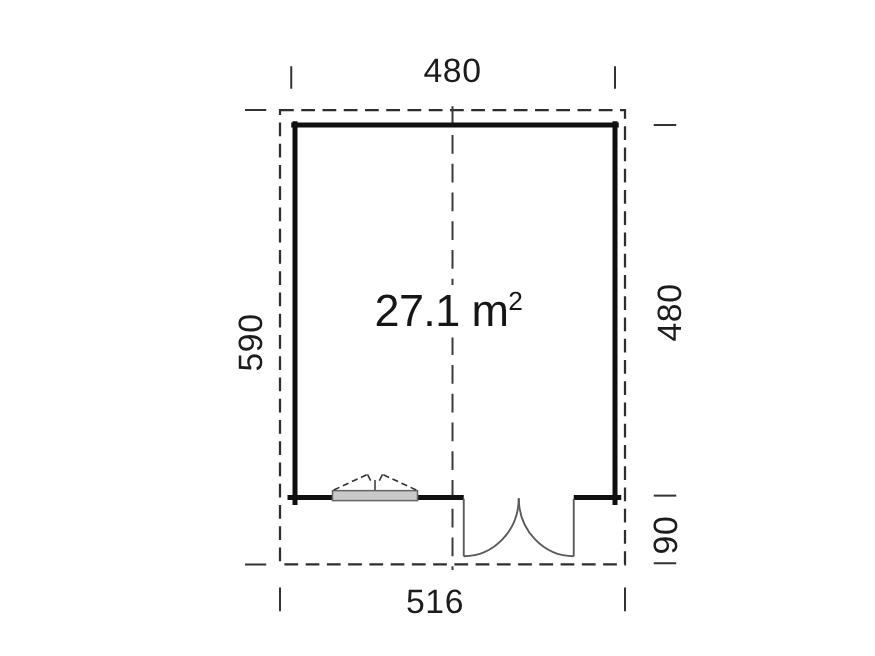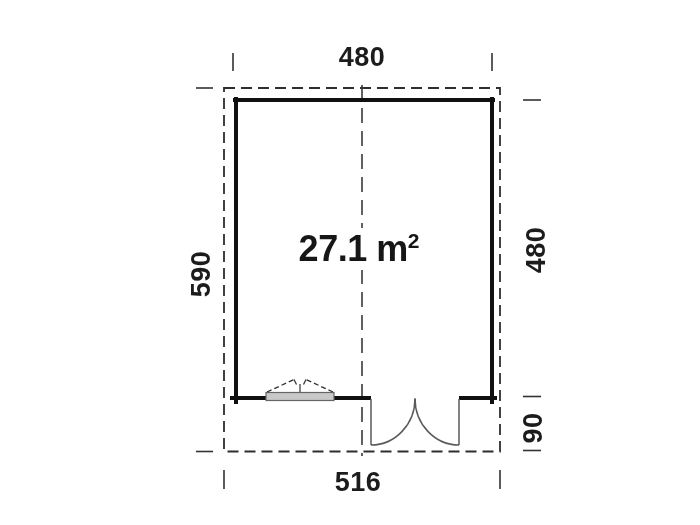--- a/index.html
+++ b/index.html
@@ -1,18 +1,18 @@
 <!DOCTYPE html>
 <html><head>
 <meta charset="utf-8">
 <style>
   html,body{margin:0;padding:0;background:#ffffff;}
   .canvas{
     position:relative;width:568px;height:525px;background:#ffffff;overflow:hidden;
-    font-family:"Liberation Sans", sans-serif;color:#1a1a1a;font-weight:bold;
+    font-family:"Liberation Sans", sans-serif;color:#1a1a1a;
   }
   .plan-svg{position:absolute;left:0;top:0;}
   .dim{
     position:absolute;font-size:27px;line-height:1;white-space:nowrap;
     letter-spacing:0.5px;color:#1c1c1c;transform:translate(-50%,-50%);
   }
   .dim.rot{transform:translate(-50%,-50%) rotate(-90deg);}
   .area-label{
     position:absolute;left:359px;top:249px;transform:translate(-50%,-50%);
     font-size:36px;letter-spacing:-0.5px;line-height:1;white-space:nowrap;
@@ -69,17 +69,17 @@
   </svg>
 
   <div class="dim" style="left:362px;top:57px;">480</div>
 
   <div class="dim rot" style="left:201px;top:274px;">590</div>
 
   <div class="dim rot" style="left:536px;top:250px;">480</div>
 
   <div class="dim rot" style="left:533px;top:428px;">90</div>
 
-  <div class="dim" style="left:358px;top:482px;">516</div>
+  <div class="dim" style="left:348px;top:482px;">516</div>
 
   <div class="area-label"><span>27.1 m</span><sup>2</sup></div>
 
 </div>
 
 </body></html>

